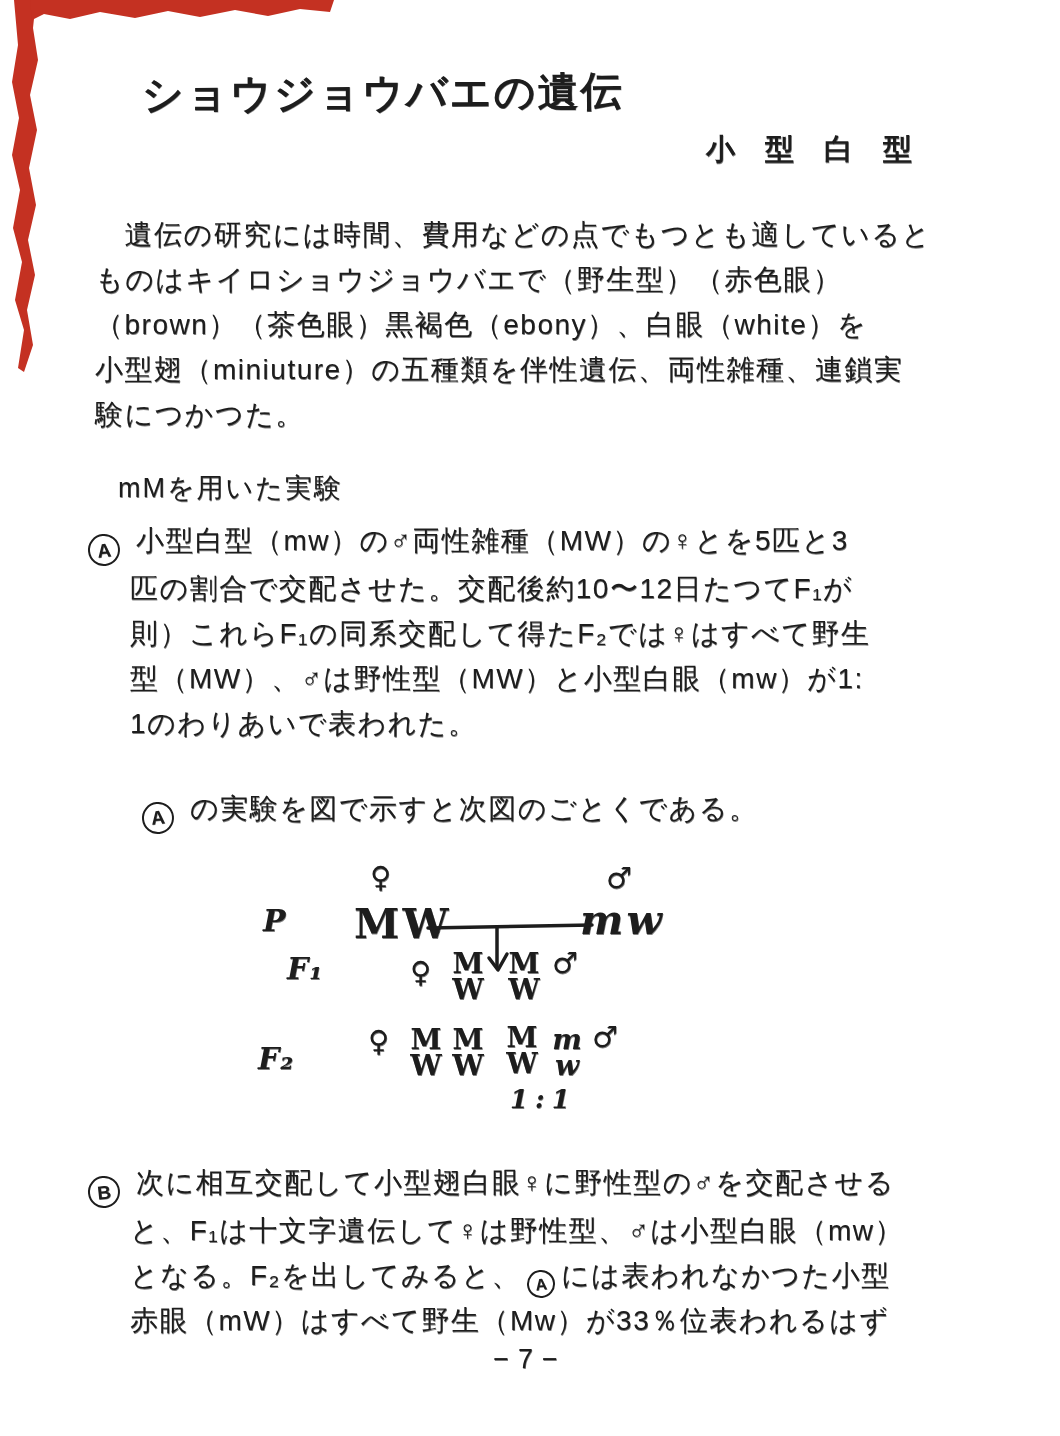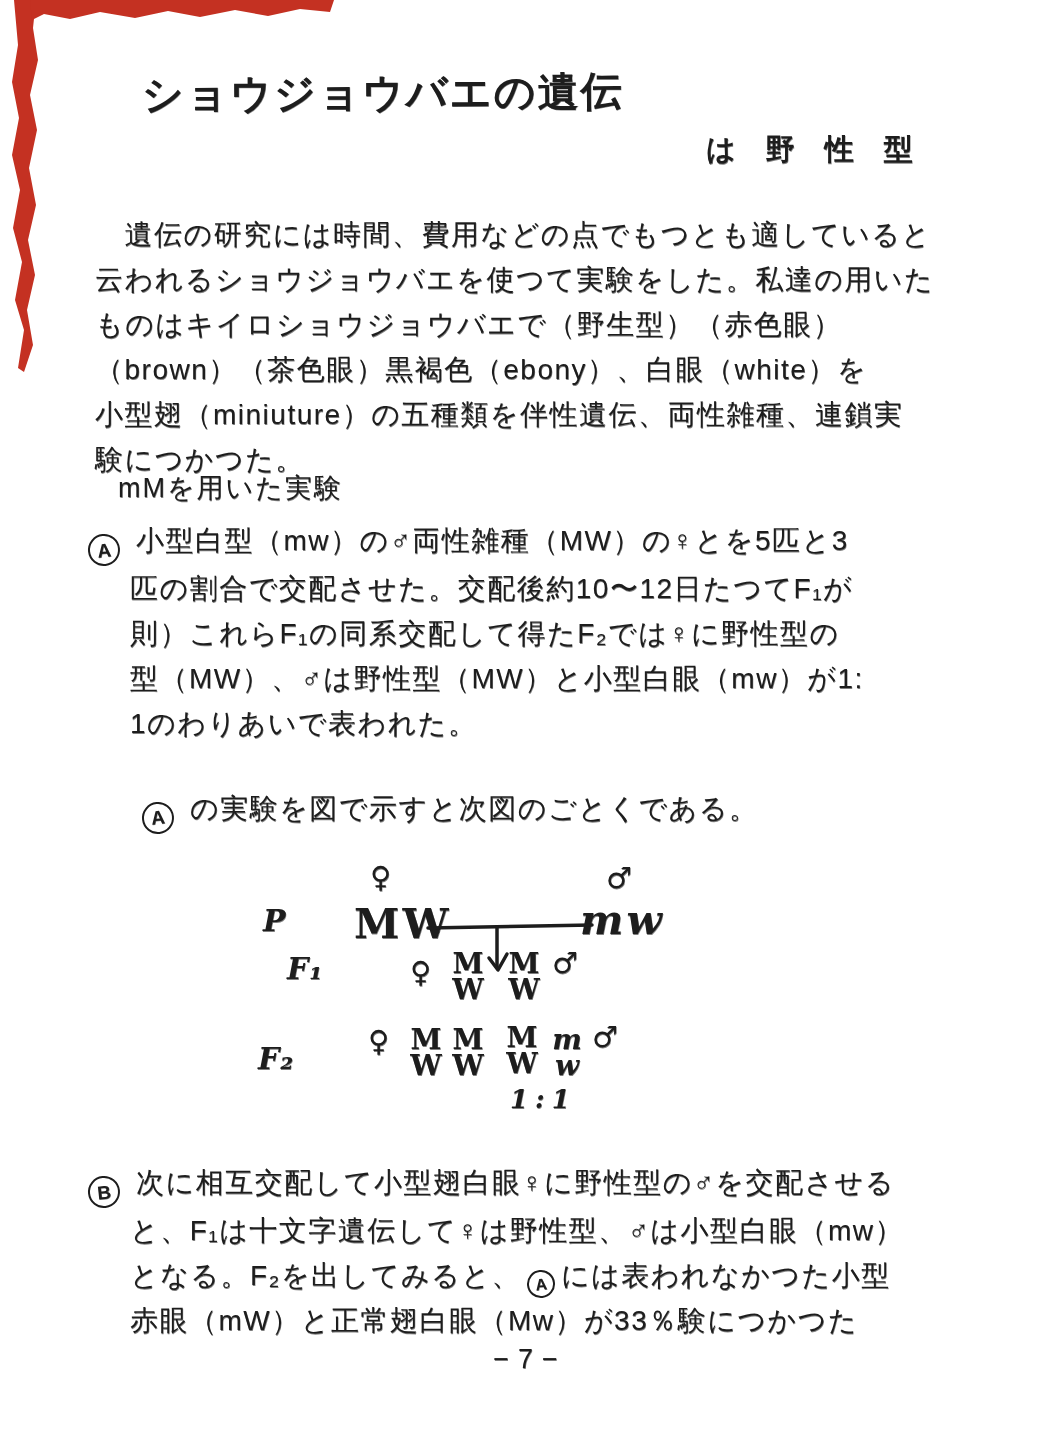--- a/index.html
+++ b/index.html
@@ -48,37 +48,36 @@
 </style>
 </head>
 <body>
 
 <svg class="abs" style="left:0;top:0;" width="345" height="380" viewBox="0 0 345 380">
   <polygon fill="#c43122" points="14,0 36,0 33,28 38,60 30,95 37,130 29,168 36,205 28,240 35,275 27,310 33,345 24,372 18,368 24,330 15,300 22,262 13,228 20,190 12,155 19,118 12,82 18,45"></polygon>
   <polygon fill="#c43122" points="30,0 334,0 330,12 300,9 268,16 235,10 200,17 168,11 135,18 100,12 70,19 44,14 32,20"></polygon>
 </svg>
 
 <div class="abs title ink">ショウジョウバエの遺伝</div>
-<div class="abs author ink">は野性型</div>
+<div class="abs author ink">小型白型</div>
 
 <div class="abs para intro ink">
   <div class="line">　遺伝の研究には時間、費用などの点でもつとも適していると</div>
-  <div class="line">云われるショウジョウバエを使つて実験をした。私達の用いた</div>
   <div class="line">ものはキイロショウジョウバエで（野生型）（赤色眼）</div>
   <div class="line">（brown）（茶色眼）黒褐色（ebony）、白眼（white）を</div>
   <div class="line">小型翅（miniuture）の五種類を伴性遺伝、両性雑種、連鎖実</div>
   <div class="line">験につかつた。</div>
 </div>
 
 <div class="abs heading ink">mMを用いた実験</div>
 
 <div class="abs para sec ink">
   <div class="line first"><span class="circ">A</span><span>小型白型（mw）の♂両性雑種（MW）の♀とを5匹と3</span></div>
   <div class="line">匹の割合で交配させた。交配後約10〜12日たつてF₁が</div>
-  <div class="line">則）これらF₁の同系交配して得たF₂では♀に野性型の</div>
+  <div class="line">則）これらF₁の同系交配して得たF₂では♀はすべて野生</div>
   <div class="line">型（MW）、♂は野性型（MW）と小型白眼（mw）が1:</div>
   <div class="line">1のわりあいで表われた。</div>
 </div>
 
 <div class="abs caption ink"><span class="circ">A</span><span>の実験を図で示すと次図のごとくである。</span></div>
 
 <div>
   <span class="abs dg-sym ink" style="left:370px;top:860px;">♀</span>
   <span class="abs dg-sym ink" style="left:606px;top:861px;">♂</span>
 
@@ -125,16 +124,16 @@
   </div>
   <span class="abs dg-sym ink" style="left:592px;top:1020px;">♂</span>
 
   <span class="abs dg ratio ink" style="left:510px;top:1084px;text-align:center;">1:1</span>
 </div>
 
 <div class="abs para sec sec-b ink">
   <div class="line first"><span class="circ">B</span><span>次に相互交配して小型翅白眼♀に野性型の♂を交配させる</span></div>
   <div class="line">と、F₁は十文字遺伝して♀は野性型、♂は小型白眼（mw）</div>
   <div class="line"><span>となる。F₂を出してみると、</span><span class="circ small">A</span><span>には表われなかつた小型</span></div>
-  <div class="line">赤眼（mW）と正常翅白眼（Mw）が33％験につかつた</div>
+  <div class="line">赤眼（mW）はすべて野生（Mw）が33％位表われるはず</div>
 </div>
 
 <div class="abs pageno ink">−7−</div>
 
 </body></html>

